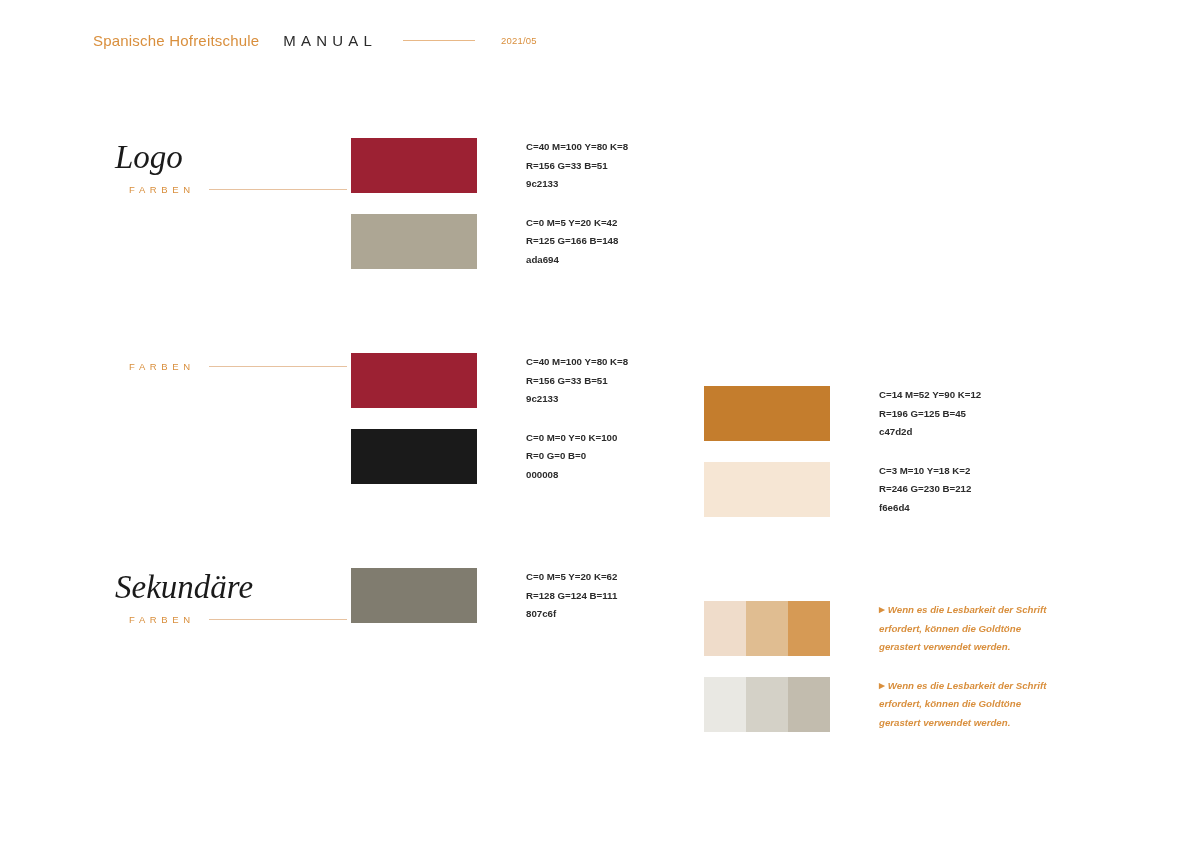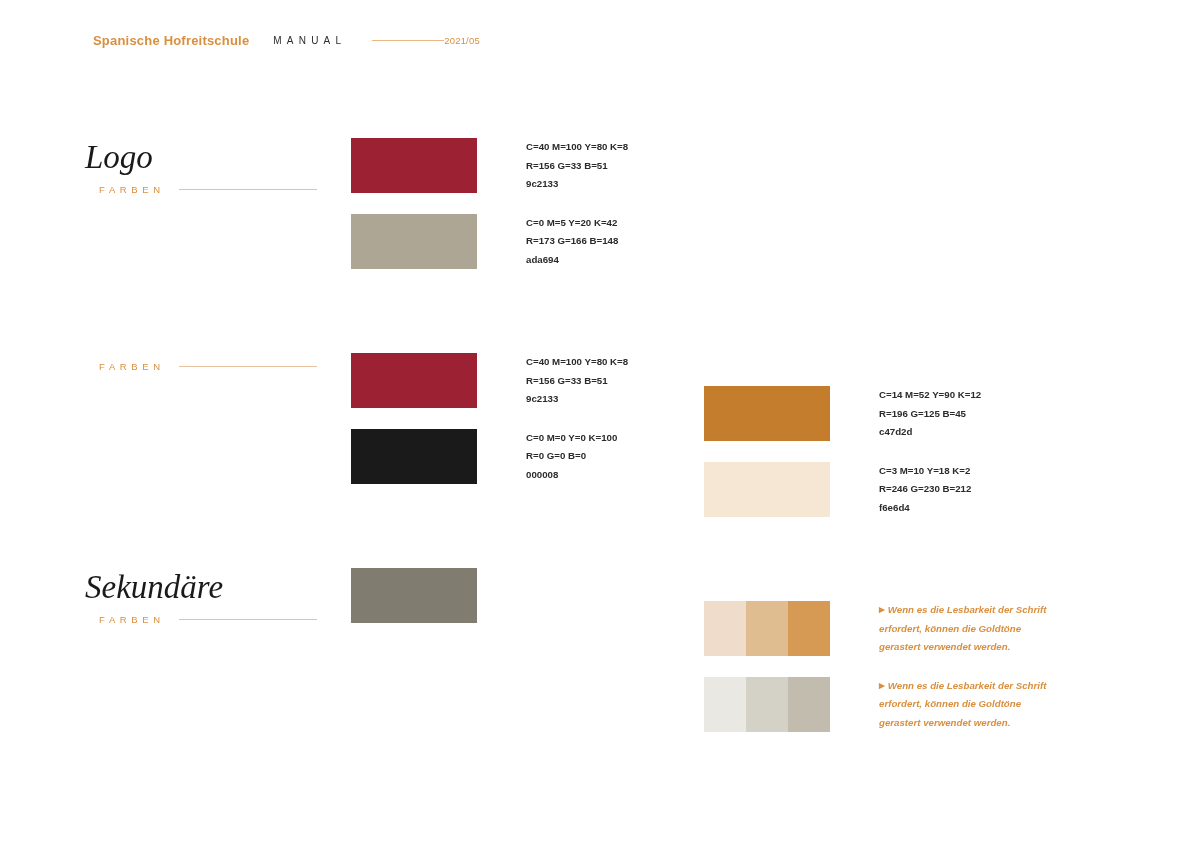--- a/index.html
+++ b/index.html
@@ -20,60 +20,60 @@
   
   .header {
     position: absolute;
     top: 33px;
     left: 93px;
     display: flex;
     align-items: center;
     height: 14px;
   }
   .header-brand {
-    font-size: 13px;
+    font-size: 15px;
     color: #d98f3d;
     letter-spacing: 0.2px;
     white-space: nowrap;
-    font-weight: bold;
   }
   .header-manual {
-    font-size: 10px;
+    font-size: 15px;
     color: #2b2b2b;
     letter-spacing: 5.2px;
     margin-left: 24px;
     white-space: nowrap;
     text-align: center;
   }
   .header-rule {
     width: 72px;
     height: 1px;
     background: #e8b887;
     margin-left: 26px;
   }
   .header-date {
     font-size: 9.5px;
     color: #d98f3d;
+    margin-left: 26px;
     letter-spacing: 0.2px;
     white-space: nowrap;
   }
 
   
   .section {
     position: absolute;
     left: 0;
     width: 1200px;
   }
   .sec-logo  { top: 138px; }
   .sec-prim  { top: 353px; }
   .sec-sek   { top: 568px; }
 
   .sec-title-wrap {
     position: absolute;
-    left: 85px;
+    left: 115px;
     top: 0;
     width: 240px;
   }
   .sec-title {
     font-family: "Liberation Serif", serif;
     font-style: italic;
     font-size: 33px;
     line-height: 38px;
     color: #1a1a1a;
     white-space: nowrap;
@@ -195,21 +195,21 @@
       <div class="swatch-info">
         <div>C=40 M=100 Y=80 K=8</div>
         <div>R=156 G=33 B=51</div>
         <div>9c2133</div>
       </div>
     </div>
     <div class="swatch-row">
       <div class="swatch" style="background:#ada694"></div>
       <div class="swatch-info">
         <div>C=0 M=5 Y=20 K=42</div>
-        <div>R=173 G=166 B=148</div>
+        <div>R=125 G=166 B=148</div>
         <div>ada694</div>
       </div>
     </div>
   </div>
 </div>
 
 <div class="section sec-prim">
   <div class="sec-title-wrap">
     <div class="sec-sub-row">
       <span class="sec-sub">FARBEN</span>
@@ -261,20 +261,25 @@
     <div class="sec-title">Sekundäre</div>
     <div class="sec-sub-row">
       <span class="sec-sub">FARBEN</span>
       <span class="sec-sub-rule"></span>
     </div>
   </div>
 
   <div class="col col-left">
     <div class="swatch-row">
       <div class="swatch" style="background:#807c6f"></div>
+      <div class="swatch-info">
+        <div>C=0 M=5 Y=20 K=62</div>
+        <div>R=128 G=124 B=111</div>
+        <div>807c6f</div>
+      </div>
     </div>
   </div>
 
   <div class="col col-right">
     <div class="swatch-row">
       <div class="swatch swatch-split">
         <span style="background:#efdcca"></span>
         <span style="background:#e0bd91"></span>
         <span style="background:#d69a55"></span>
       </div>

